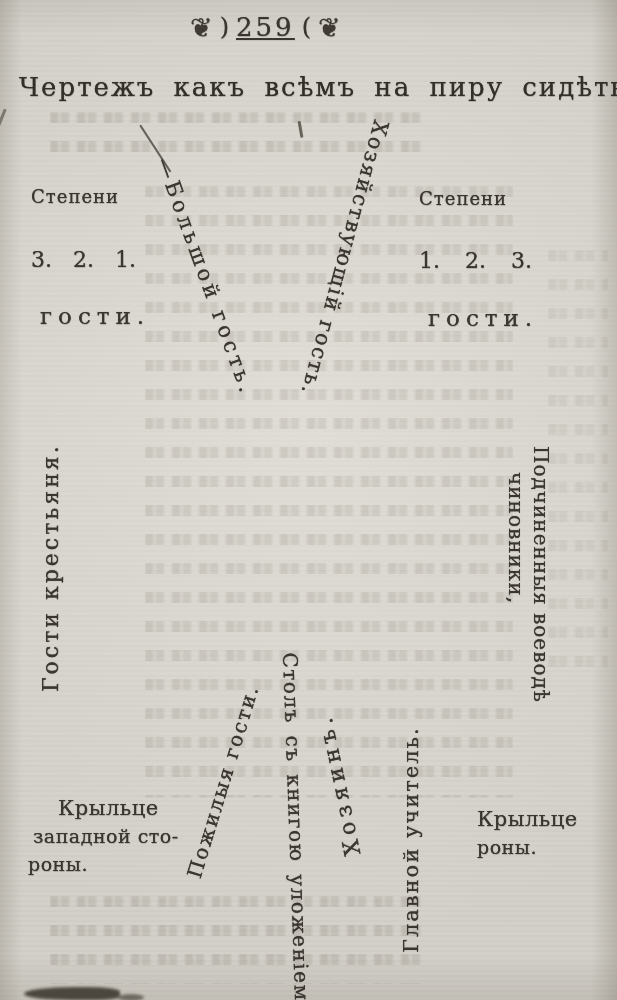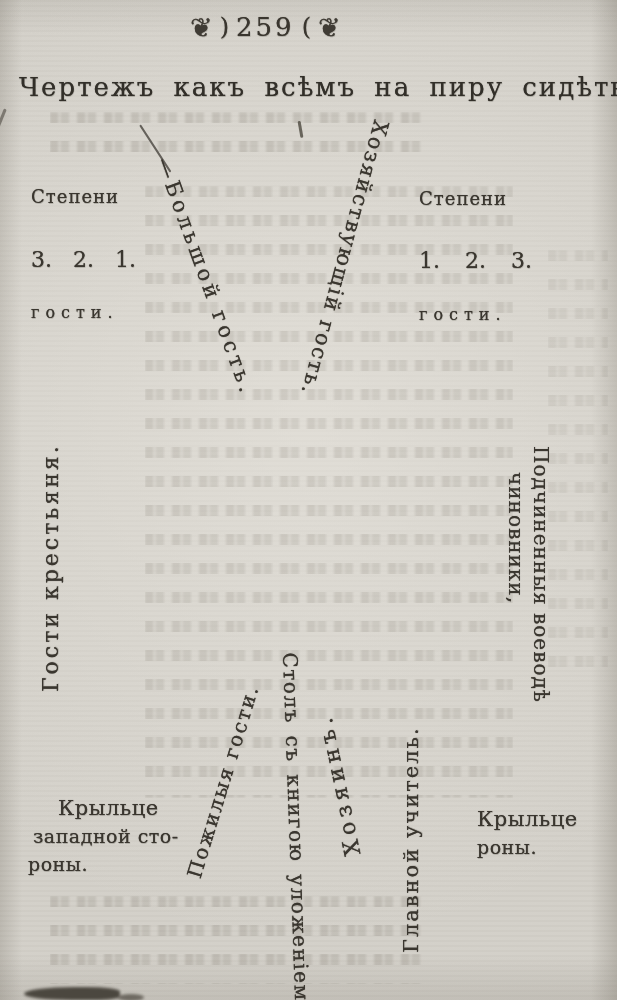--- a/index.html
+++ b/index.html
@@ -14,28 +14,28 @@
       linear-gradient(0deg, rgba(105,99,88,0.16) 0, rgba(105,99,88,0) 45px),
       linear-gradient(180deg, rgba(105,99,88,0.10) 0, rgba(105,99,88,0) 35px),
       repeating-linear-gradient(180deg, rgba(150,144,132,0.06) 0 2px, rgba(220,217,210,0.06) 2px 5px),
       #d3d0c9;
   }
   .ink{ text-shadow: 0 0 0.7px rgba(58,54,47,0.85), 0.5px 0.5px 0 rgba(58,54,47,0.18); }
   .abs{position:absolute;white-space:nowrap;}
 
   
   #pageno{left:190px;top:12px;display:flex;align-items:center;gap:7px;font-size:24px;}
-  #pageno .num{font-size:26px;letter-spacing:3px;}
+  #pageno .num{font-size:26px;letter-spacing:3px;text-decoration:underline;}
   #pageno .orn{font-family:"DejaVu Sans",sans-serif;font-size:27px;line-height:1;color:#403c35;}
   #title{left:19px;top:72px;font-size:26px;letter-spacing:2px;word-spacing:8px;color:#322f29;}
 
   
   .deg-label{font-size:18px;letter-spacing:1px;}
   .deg-nums{display:flex;font-size:22px;}
-  .deg-caption{font-size:16px;letter-spacing:6px;}
+  .deg-caption{font-size:23px;letter-spacing:6px;margin-left:9px;}
   #deg-label-l{left:31px;top:186px;}
   #deg-nums-l{left:31px;top:247px;gap:21px;}
   #deg-cap-l{left:31px;top:303px;}
   #deg-label-r{left:419px;top:188px;}
   #deg-nums-r{left:419px;top:248px;gap:25px;}
   #deg-cap-r{left:419px;top:305px;}
 
   
   .rot{position:absolute;white-space:nowrap;transform-origin:0 0;}
   #ray-left {left:174px;top:154px;font-size:21px;letter-spacing:4px;transform:rotate(70deg);}

